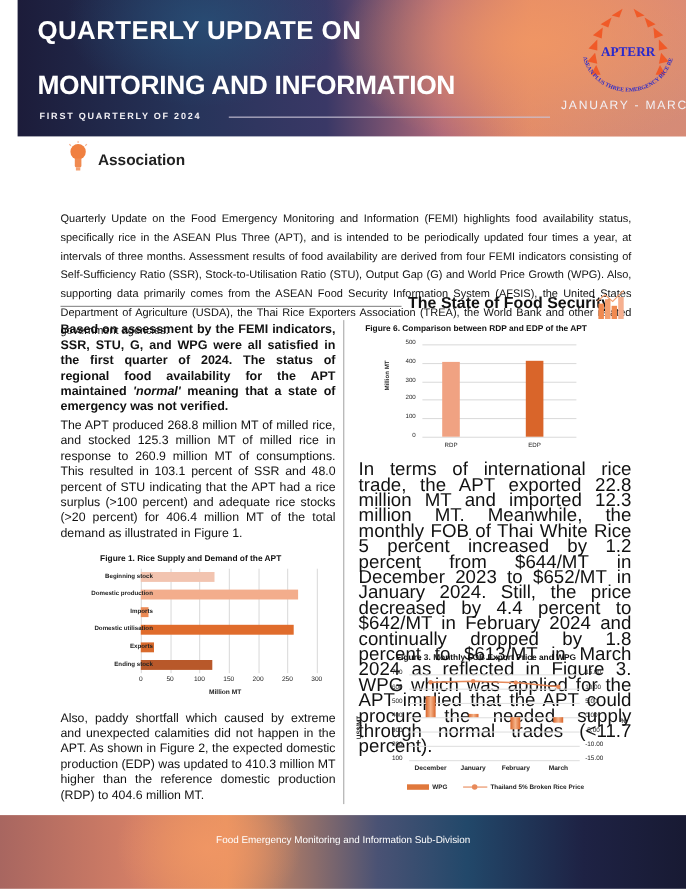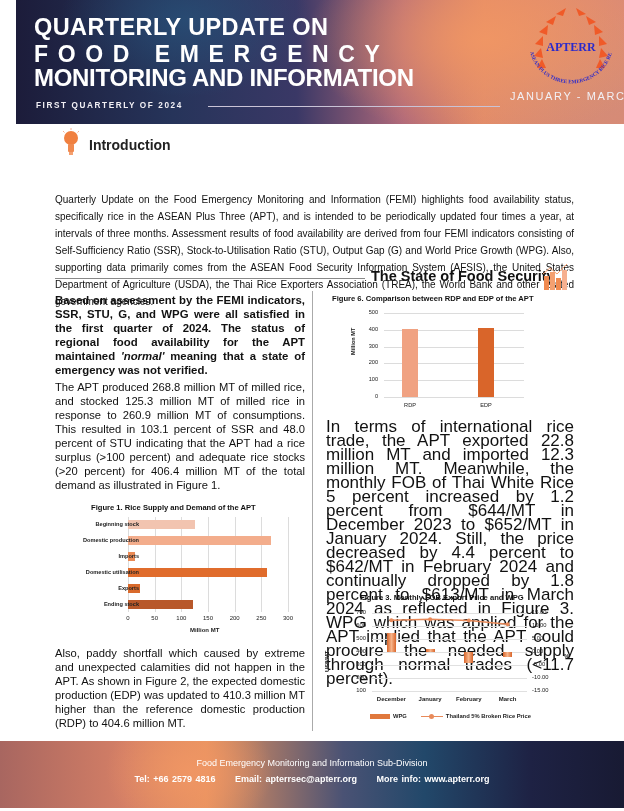--- a/index.html
+++ b/index.html
@@ -151,21 +151,20 @@
     position: absolute; left: 0; width: 624px; top: 33px; text-align: center; color: #fff;
     font-size: 9px; font-weight: 700; word-spacing: 1px;
   }
   .footer .f2 span { margin: 0 8px; }
 </style>
 </head>
 <body>
 
 <div class="header">
   <div class="t1">QUARTERLY UPDATE ON</div>
-  <div class="t2">FOOD EMERGENCY</div>
   <div class="t3">MONITORING AND INFORMATION</div>
   <div class="sub-left">FIRST QUARTERLY OF 2024</div>
   <div class="sub-line"></div>
   <div class="sub-right">JANUARY - MARCH</div>
 
   <div class="logo">
     <svg width="110" height="95" viewBox="0 0 110 95">
       <g fill="#f05a28">
 
         <path d="M40 12 l10 -6 l-3 8z"></path>
@@ -196,21 +195,21 @@
     <circle cx="11" cy="10" r="7" fill="#f08040"></circle>
     <rect x="8" y="16" width="6" height="8" rx="1" fill="#f08a50"></rect>
     <rect x="9" y="24" width="4" height="3" fill="#f4a070"></rect>
     <g stroke="#f6b090" stroke-width="1">
         <line x1="11" y1="0" x2="11" y2="2"></line>
         <line x1="3" y1="3" x2="4.5" y2="4.5"></line>
         <line x1="19" y1="3" x2="17.5" y2="4.5"></line>
       </g>
   </svg>
 </div>
-<div class="intro-title">Introduction</div>
+<div class="intro-title">Association</div>
 <div class="intro-text">Quarterly Update on the Food Emergency Monitoring and Information (FEMI) highlights food availability status, specifically rice in the ASEAN Plus Three (APT), and is intended to be periodically updated four times a year, at intervals of three months. Assessment results of food availability are derived from four FEMI indicators consisting of Self-Sufficiency Ratio (SSR), Stock-to-Utilisation Ratio (STU), Output Gap (G) and World Price Growth (WPG). Also, supporting data primarily comes from the ASEAN Food Security Information System (AFSIS), the United States Department of Agriculture (USDA), the Thai Rice Exporters Association (TREA), the World Bank and other related government agencies.</div>
 
 <div class="sfs-line"></div>
 <div class="sfs-title">The State of Food Security</div>
 <div class="sfs-icon">
   <svg width="30" height="30" viewBox="0 0 30 30">
     <rect x="4" y="14" width="5" height="14" fill="#f08a50"></rect>
     <rect x="10" y="10" width="5" height="18" fill="#f4a070"></rect>
     <rect x="16" y="16" width="5" height="12" fill="#f08a50"></rect>
     <rect x="22" y="8" width="5" height="20" fill="#f6b090"></rect>
@@ -331,18 +330,13 @@
     <div class="ytick-r" style="top: 84px;">-10.00</div>
     <div class="ytick-r" style="top: 97px;">-15.00</div>
     <div class="xtick" style="left: 49.375px;">December</div>
     <div class="xtick" style="left: 88.125px;">January</div>
     <div class="xtick" style="left: 126.875px;">February</div>
     <div class="xtick" style="left: 165.625px;">March</div>
   </div>
 
 <div class="footer">
   <div class="f1">Food Emergency Monitoring and Information Sub-Division</div>
-  <div class="f2">
-    <span>Tel: +66 2579 4816</span>
-    <span>Email: apterrsec@apterr.org</span>
-    <span>More info: www.apterr.org</span>
-  </div>
 </div>
 
 </body></html>

